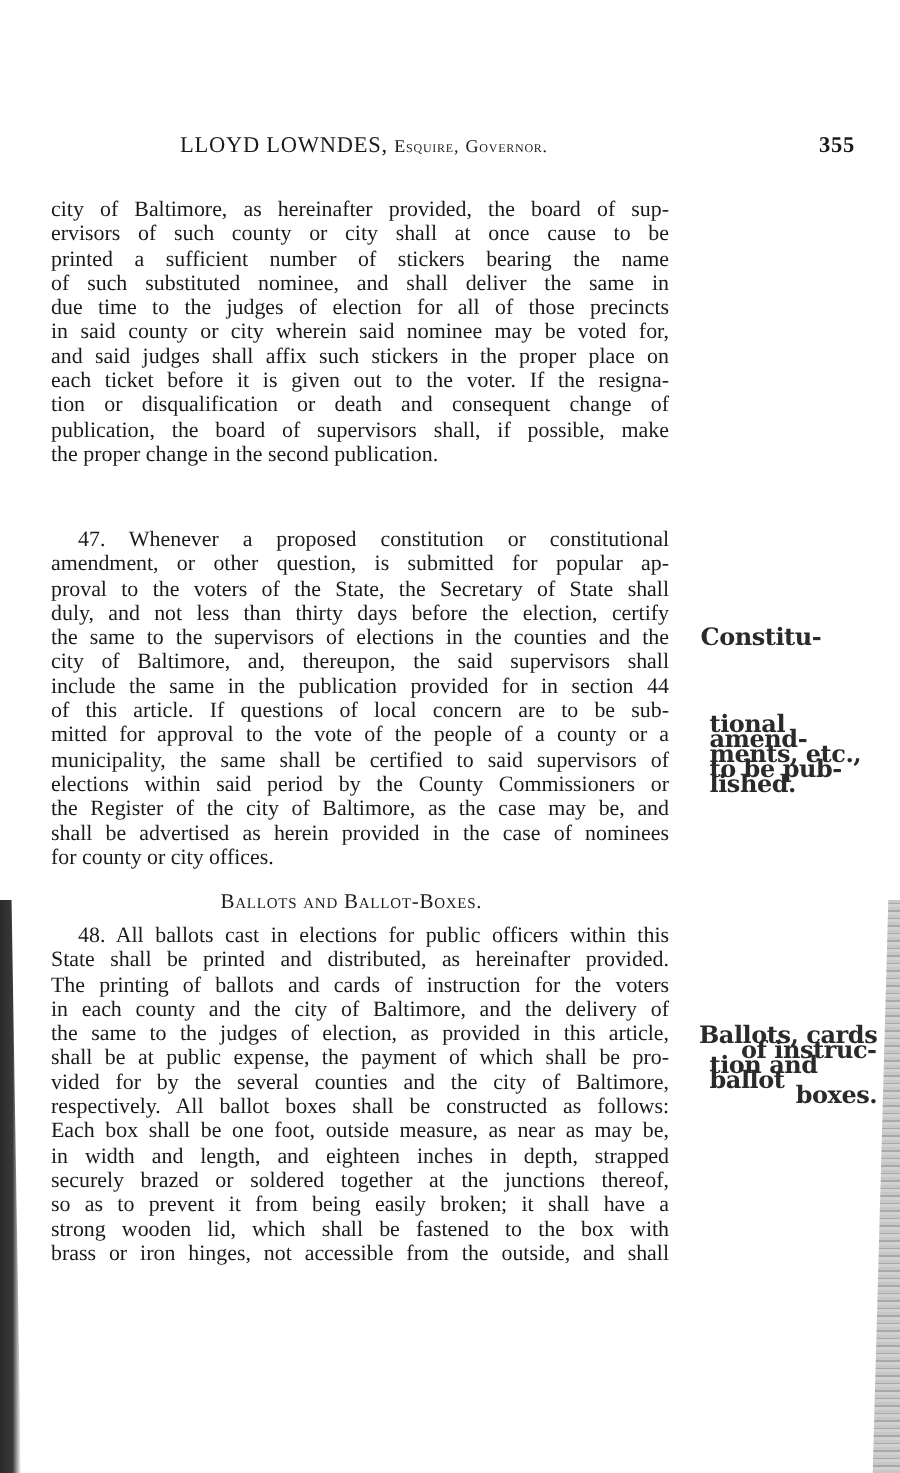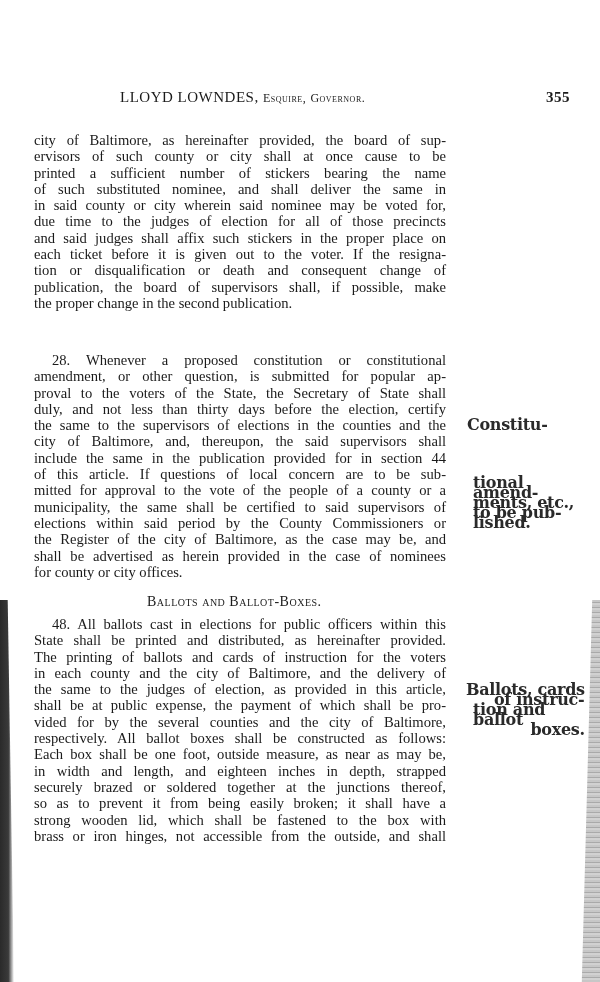--- a/index.html
+++ b/index.html
@@ -57,31 +57,31 @@
       <span class="sc">Governor.</span>
     </div>
     <div class="page-num">355</div>
   </div>
 
   <div class="body-text" style="top:132px;">
     <span class="line">city of Baltimore, as hereinafter provided, the board of sup-</span>
     <span class="line">ervisors of such county or city shall at once cause to be</span>
     <span class="line">printed a sufficient number of stickers bearing the name</span>
     <span class="line">of such substituted nominee, and shall deliver the same in</span>
+    <span class="line">due time to the judges of election for all of those precincts</span>
     <span class="line">in said county or city wherein said nominee may be voted for,</span>
-    <span class="line">due time to the judges of election for all of those precincts</span>
     <span class="line">and said judges shall affix such stickers in the proper place on</span>
     <span class="line">each ticket before it is given out to the voter. If the resigna-</span>
     <span class="line">tion or disqualification or death and consequent change of</span>
     <span class="line">publication, the board of supervisors shall, if possible, make</span>
     <span class="line last">the proper change in the second publication.</span>
   </div>
 
   <div class="body-text" style="top:352px;">
-    <span class="line" style="padding-left:18px;">28. Whenever a proposed constitution or constitutional</span>
+    <span class="line" style="padding-left:18px;">47. Whenever a proposed constitution or constitutional</span>
     <span class="line">amendment, or other question, is submitted for popular ap-</span>
     <span class="line">proval to the voters of the State, the Secretary of State shall</span>
     <span class="line">duly, and not less than thirty days before the election, certify</span>
     <span class="line">the same to the supervisors of elections in the counties and the</span>
     <span class="line">city of Baltimore, and, thereupon, the said supervisors shall</span>
     <span class="line">include the same in the publication provided for in section 44</span>
     <span class="line">of this article. If questions of local concern are to be sub-</span>
     <span class="line">mitted for approval to the vote of the people of a county or a</span>
     <span class="line">municipality, the same shall be certified to said supervisors of</span>
     <span class="line">elections within said period by the County Commissioners or</span>

